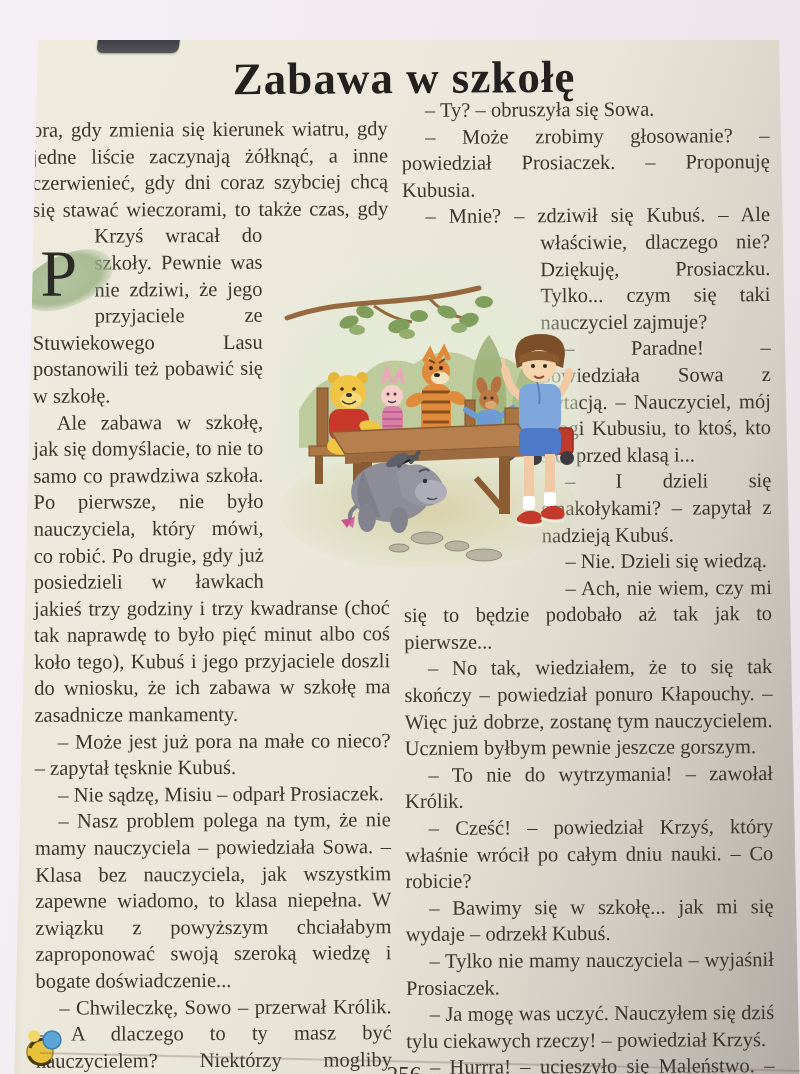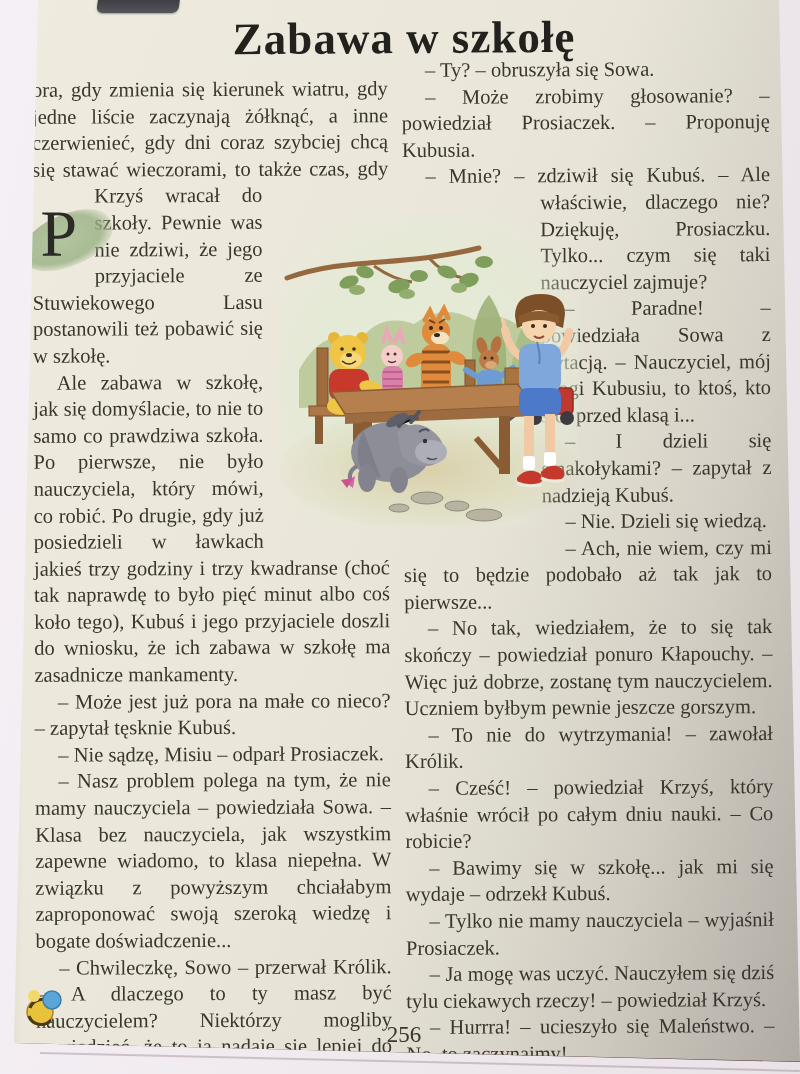--- a/index.html
+++ b/index.html
@@ -8,20 +8,21 @@
     background:linear-gradient(100deg,#f5f0f5 0%,#f1ebf0 45%,#e9e3e8 100%);
     font-family:"Liberation Serif",serif;
   }
   .photo{position:relative;width:800px;height:1074px;overflow:hidden;}
 
   
   .page{
     position:absolute;inset:0;
     clip-path:polygon(38px 0,779px 0,800px 1062px,14px 1043px);
     background:linear-gradient(112deg,#efecdf 0%,#eae7da 45%,#e2dfd2 72%,#d2cfc3 100%);
+    margin-top:40px;
   }
   .page-shade{
     position:absolute;inset:0;pointer-events:none;
     background:
       linear-gradient(105deg,rgba(255,255,255,0) 58%,rgba(96,78,88,.10) 80%,rgba(66,52,62,.24) 100%),
       linear-gradient(90deg,rgba(88,66,76,.10) 0%,rgba(88,66,76,0) 3%);
   }
   .page-edge-line{
     position:absolute;left:10px;top:1043px;width:792px;height:3px;
     background:#54363c;transform:rotate(1.35deg);transform-origin:left center;

